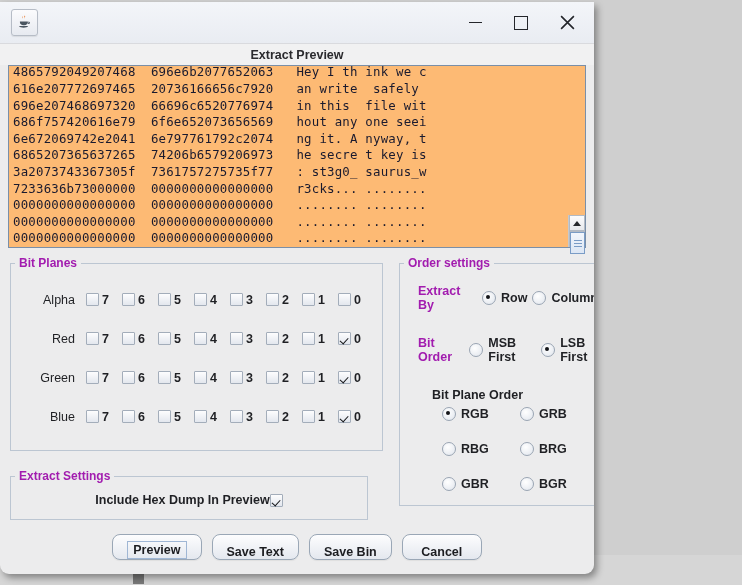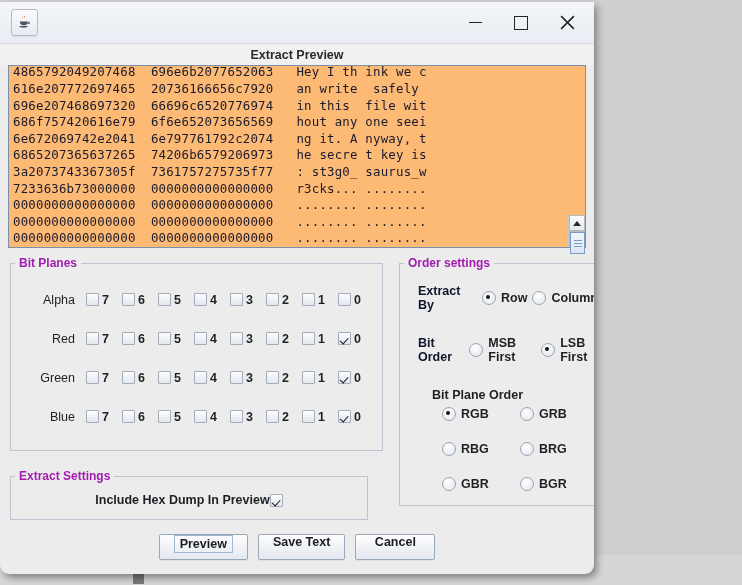--- a/index.html
+++ b/index.html
@@ -277,21 +277,21 @@
     display: flex;
     align-items: center;
     gap: 9px;
     margin-bottom: 24px;
     padding-left: 8px;
   }
   .ord-row:last-child { margin-bottom: 0; }
   .ord-label {
     font-size: 12.5px;
     font-weight: bold;
-    color: #0f172a;
+    color: #a21caf;
   }
   .radio-item {
     display: flex;
     align-items: center;
     gap: 5px;
     font-size: 12.5px;
     font-weight: bold;
     color: #1f2024;
   }
   .rdo {
@@ -334,26 +334,26 @@
     justify-content: center;
     gap: 10px;
   }
   .btn {
     min-width: 80px;
     height: 26px;
     padding: 0 14px;
     box-sizing: border-box;
     background: linear-gradient(#fdfdfe, #e4e8ef);
     border: 1px solid #9aa7b6;
-    border-radius: 2px;
+    border-radius: 8px;
     font-size: 12.5px;
     font-weight: bold;
     color: #1c1d21;
     display: flex;
-    align-items: flex-start;
+    align-items: flex-end;
     justify-content: center;
     box-shadow: 0 1px 1px rgba(0,0,0,.06);
   }
   .btn.focused span.inner {
     border: 1px solid #9fb6d4;
     padding: 1px 5px;
     display: block;
   }
 </style>
 </head>
@@ -643,18 +643,21 @@
     </div>
 
     <div class="buttons" id="buttons">
         <div class="btn focused">
           <span class="inner">Preview</span>
         </div>
         <div class="btn">
           <span class="inner">Save Text</span>
         </div>
         <div class="btn">
+          <span class="inner">Save Bin</span>
+        </div>
+        <div class="btn">
           <span class="inner">Cancel</span>
         </div>
       </div>
 
   </div>
 </div>
 
 </body></html>

